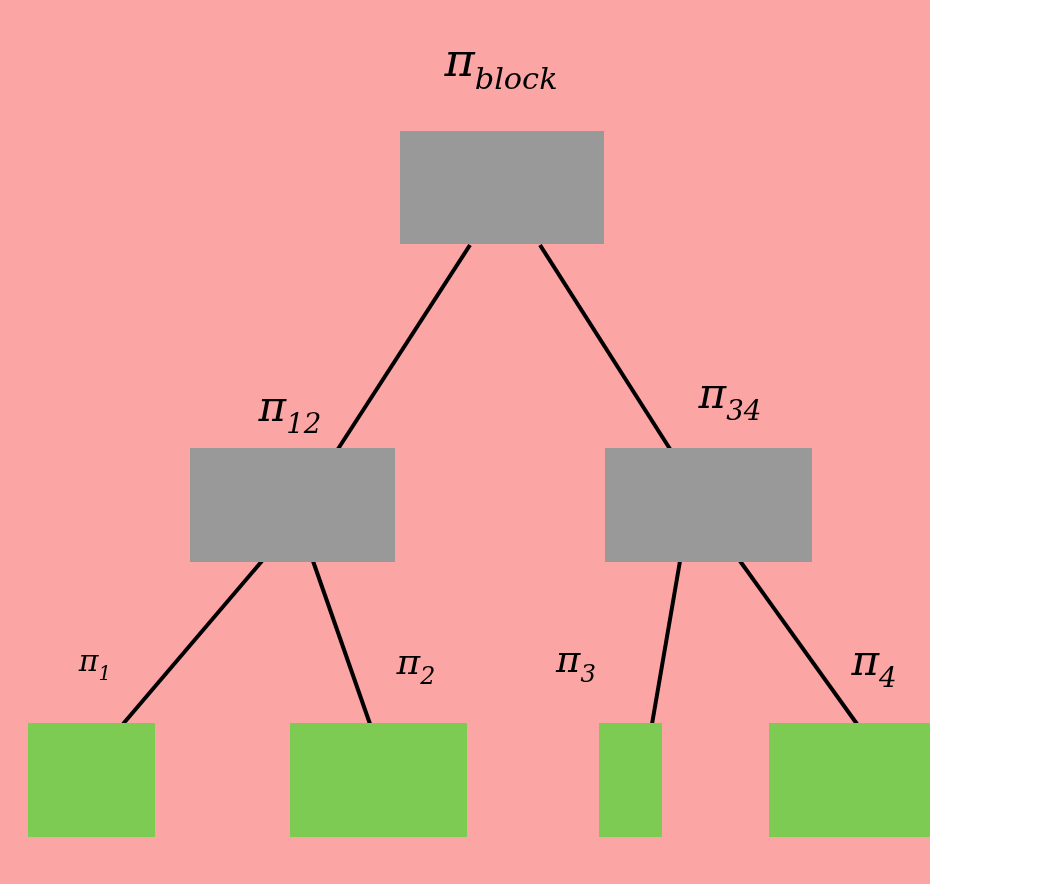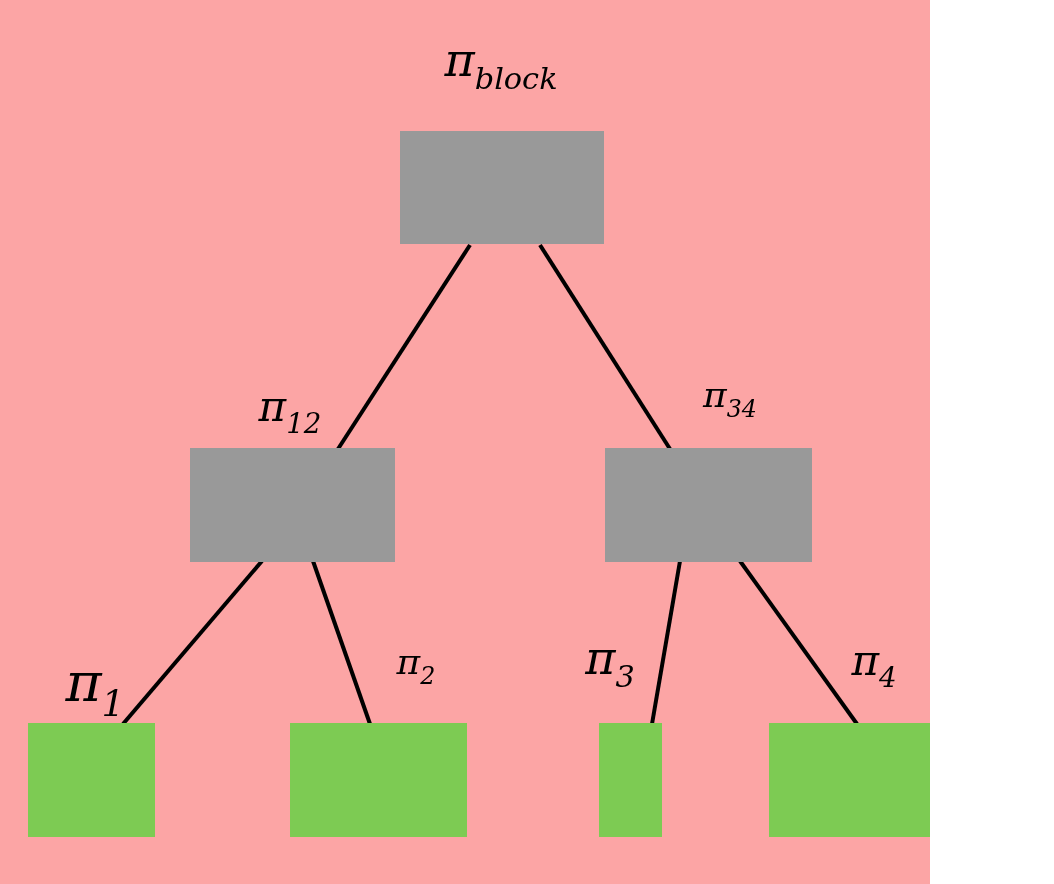--- a/index.html
+++ b/index.html
@@ -50,19 +50,19 @@
       <rect x="190" y="448" width="205" height="114" fill="#999999"></rect>
       <rect x="605" y="448" width="207" height="114" fill="#999999"></rect>
       <rect x="28" y="723" width="127" height="114" fill="#7dcb53"></rect>
       <rect x="290" y="723" width="177" height="114" fill="#7dcb53"></rect>
       <rect x="599" y="723" width="63" height="114" fill="#7dcb53"></rect>
       <rect x="769" y="723" width="236" height="114" fill="#7dcb53"></rect>
     </svg>
   <div id="labels">
       <div class="node-label" style="left: 501px; top: 66px; font-size: 46px;"><span>π</span><span class="sub">block</span></div>
       <div class="node-label" style="left: 290px; top: 388px; font-size: 42px; margin-top: 24px;"><span>π</span><span class="sub">12</span></div>
-      <div class="node-label" style="left: 730px; top: 399px; font-size: 36px;"><span>π</span><span class="sub">34</span></div>
-      <div class="node-label" style="left: 95px; top: 665px; font-size: 55px; margin-top: 24px;"><span>π</span><span class="sub">1</span></div>
+      <div class="node-label" style="left: 730px; top: 399px; font-size: 42px;"><span>π</span><span class="sub">34</span></div>
+      <div class="node-label" style="left: 95px; top: 665px; font-size: 30px;"><span>π</span><span class="sub">1</span></div>
       <div class="node-label" style="left: 416px; top: 666px; font-size: 36px;"><span>π</span><span class="sub">2</span></div>
-      <div class="node-label" style="left: 610px; top: 664px; font-size: 46px;"><span>π</span><span class="sub">3</span></div>
+      <div class="node-label" style="left: 576px; top: 664px; font-size: 37px;"><span>π</span><span class="sub">3</span></div>
       <div class="node-label" style="left: 874px; top: 666px; font-size: 42px; text-align: right;"><span>π</span><span class="sub">4</span></div>
     </div>
 </div>
 
 </body></html>

